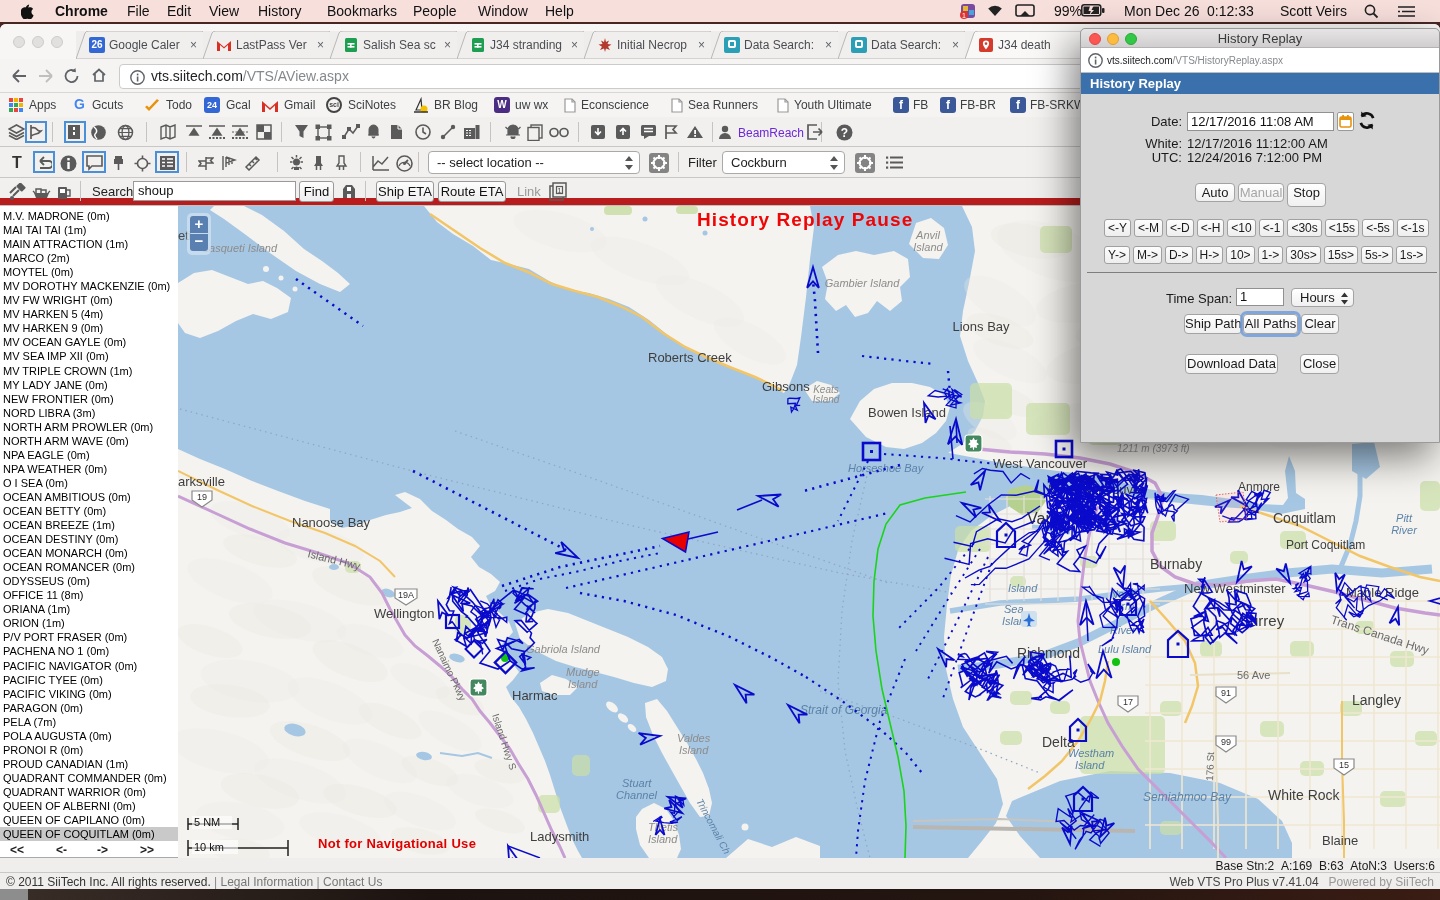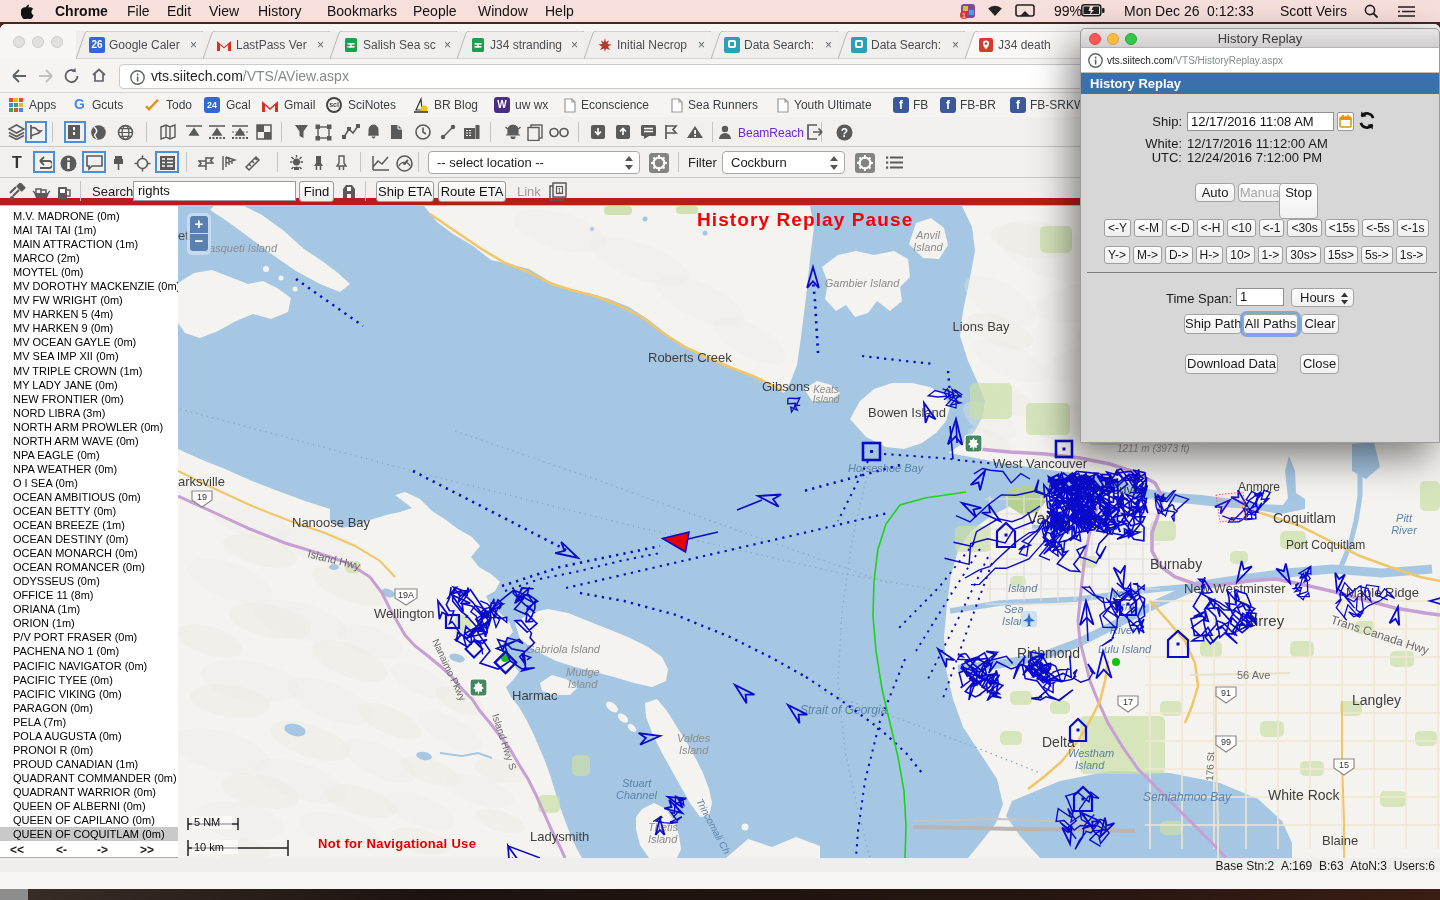--- a/index.html
+++ b/index.html
@@ -14,21 +14,21 @@
 .tabx{position:absolute;top:7px;font-size:12px;color:#5f6368;}
 #urlrow{position:absolute;left:0;top:35px;width:1440px;height:34px;background:#f6f4f3;border-bottom:1px solid #d9d7d5;}
 #urlfield{position:absolute;left:119px;top:5px;width:1313px;height:25px;background:#fff;border:1px solid #cdcbca;border-radius:4px;font-size:14px;color:#202124;line-height:23px;}
 #bmbar{position:absolute;left:0;top:69px;width:1440px;height:25px;background:#f6f4f3;border-bottom:1px solid #e2e0de;font-size:12px;color:#3c4043;}
 .bm{position:absolute;top:5px;white-space:nowrap;}
 .bmi{position:absolute;top:4px;width:16px;height:16px;border-radius:3px;color:#fff;font-size:11px;font-weight:bold;text-align:center;line-height:16px;}
 .tbrow{position:absolute;left:0;width:1440px;background:#f1f0ee;}
 .sep{position:absolute;top:5px;width:1px;height:20px;background:#c6c4c2;}
 .ticon{position:absolute;}
 #sidebar{position:absolute;left:0;top:181px;width:178px;height:652px;background:#fff;border-top:1px solid #c0c0c0;font-size:11px;color:#000;overflow:hidden;}
-.vrow{height:14.05px;line-height:14.05px;padding-left:13px;white-space:nowrap;}
+.vrow{height:14.05px;line-height:14.05px;padding-left:3px;white-space:nowrap;}
 #pager{position:absolute;left:0;top:819px;width:178px;height:14px;background:#fff;font-size:12px;font-weight:bold;color:#222;}
 #mapwrap{position:absolute;left:178px;top:181px;width:1262px;height:652px;border-top:1px solid #c0c0c0;background:#a6c7e3;}
 #status1{position:absolute;left:0;top:833px;width:1440px;height:15px;background:#efeeec;border-top:1px solid #a9a9a9;font-size:12px;color:#1a1a1a;}
 #status2{position:absolute;left:0;top:848px;width:1440px;height:17px;background:#efeeec;border-top:1px solid #c8c8c8;font-size:12px;color:#333;}
 #popup{position:absolute;left:1080px;top:28px;width:360px;height:415px;background:#d7d7d7;border:1px solid #9a9a9a;border-radius:5px 5px 0 0;box-shadow:-8px 14px 38px rgba(0,0,0,.5);}
 #ptitle{position:absolute;left:0;top:0;width:358px;height:19px;background:linear-gradient(#e6e4e4,#d0cece);border-bottom:1px solid #b4b2b2;border-radius:5px 5px 0 0;font-size:13px;color:#3a3a3a;text-align:center;line-height:19px;}
 .plight{position:absolute;top:4px;width:12px;height:12px;border-radius:6px;}
 #purl{position:absolute;left:0;top:19px;width:358px;height:25px;background:#fff;border-bottom:1px solid #bdbdbd;font-size:10px;color:#202124;line-height:25px;}
 #pblue{position:absolute;left:0;top:44px;width:358px;height:21px;background:#3a70ab;color:#fff;font-weight:bold;font-size:13px;line-height:21px;padding-left:9px;}
 .plab{position:absolute;font-size:13px;color:#1a1a1a;text-align:right;}
@@ -484,21 +484,21 @@
         <path d="M4 10 V6 H9 V10 M9 7 H14 V10" fill="none" stroke="#5a5a5a" stroke-width="1.5"></path>
         <path d="M1 8 l2 2 M18 8 l-2 2" stroke="#5a5a5a" stroke-width="1.3"></path>
       </svg>
 <svg class="ticon" style="left:57px;top:5px" width="15" height="17">
         <rect x="1" y="4" width="9" height="12" rx="1" fill="#5a5a5a"></rect>
         <path d="M10 7 h3 v6 h-3" fill="none" stroke="#5a5a5a" stroke-width="1.4"></path>
         <rect x="3" y="6" width="5" height="4" fill="#fff"></rect>
       </svg>
 <div class="sep" style="left:80px;top:3px"></div>
 <span class="abs" style="left:92px;top:6px;font-size:13px;color:#222">Search</span>
-<div class="abs" style="left:133px;top:3px;width:163px;height:20px;background:#fff;border:1px solid #999;font-size:13px;color:#111;line-height:18px;padding-left:4px">rights</div>
+<div class="abs" style="left:133px;top:3px;width:163px;height:20px;background:#fff;border:1px solid #999;font-size:13px;color:#111;line-height:18px;padding-left:4px">shoup</div>
 <div class="abs" style="left:299px;top:3px;width:35px;height:21px;background:linear-gradient(#fdfdfd,#eee);border:1px solid #999;border-radius:3px;font-size:13px;color:#111;text-align:center;line-height:19px">Find</div>
 <svg class="ticon" style="left:341px;top:5px" width="16" height="17">
         <path d="M2 6 L5 2 H11 L14 6 V15 H10 V11 H6 V15 H2 Z" fill="#5a5a5a"></path>
         <rect x="6" y="4" width="4" height="4" fill="#fff"></rect>
       </svg>
 <div class="sep" style="left:365px;top:3px"></div>
 <div class="abs" style="left:376px;top:3px;width:58px;height:21px;white-space:nowrap;background:linear-gradient(#fdfdfd,#eee);border:1px solid #999;border-radius:3px;font-size:13px;color:#111;text-align:center;line-height:19px">Ship ETA</div>
 <div class="abs" style="left:438px;top:3px;width:68px;height:21px;white-space:nowrap;background:linear-gradient(#fdfdfd,#eee);border:1px solid #999;border-radius:3px;font-size:13px;color:#111;text-align:center;line-height:19px">Route ETA</div>
 <span class="abs" style="left:517px;top:6px;font-size:13px;color:#999">Link</span>
 <svg class="ticon" style="left:549px;top:4px" width="19" height="19">
@@ -557,20 +557,24 @@
 <div class="vrow" style="background:#c9c9c9">QUEEN OF COQUITLAM (0m)</div>
 </div>
 <div id="pager">
       <span class="abs" style="left:10px;top:0px">&lt;&lt;</span>
       <span class="abs" style="left:56px;top:0px">&lt;-</span>
       <span class="abs" style="left:97px;top:0px">-&gt;</span>
       <span class="abs" style="left:140px;top:0px">&gt;&gt;</span>
     </div>
     <div id="status1">
       <span class="abs" style="right:5px;top:1px">Base Stn:2&nbsp;&nbsp;A:169&nbsp;&nbsp;B:63&nbsp;&nbsp;AtoN:3&nbsp;&nbsp;Users:6</span>
+    </div>
+    <div id="status2">
+      <span class="abs" style="left:6px;top:2px">© 2011 SiiTech Inc. All rights reserved. <span style="color:#888">| <span style="color:#777">Legal Information</span> | <span style="color:#777">Contact Us</span></span></span>
+      <span class="abs" style="right:6px;top:2px;color:#444">Web VTS Pro Plus v7.41.04&nbsp;&nbsp;&nbsp;<span style="color:#999">Powered by SiiTech</span></span>
     </div>
     <div id="mapwrap">
       <svg width="1262" height="652" viewBox="178 205 1262 652" style="position:absolute;left:0;top:0">
 <rect x="178" y="205" width="1262" height="652" fill="#a6c7e3"></rect>
 <polygon points="214,205 244,205 262,214 284,230 304,248 322,260 338,272 350,283 340,291 320,283 296,270 270,252 246,234 224,218 210,209" fill="#f5f3ef"></polygon>
 <polygon points="178,282 194,272 212,269 230,276 248,283 263,280 277,287 291,297 288,311 271,318 253,313 236,320 218,330 200,337 185,332 178,322" fill="#f5f3ef"></polygon>
 <circle cx="266" cy="268" r="3" fill="#f5f3ef"></circle>
         <circle cx="281" cy="277" r="2.5" fill="#f5f3ef"></circle>
         <circle cx="295" cy="288" r="2.5" fill="#f5f3ef"></circle>
 <polygon points="424,205 810,205 814,226 810,258 806,296 801,336 797,364 790,382 784,392 772,386 756,377 736,369 713,359 691,349 669,335 649,319 629,306 609,298 589,292 569,289 549,280 529,268 509,263 491,259 473,245 453,233 437,221" fill="#f5f3ef"></polygon>
@@ -981,21 +985,21 @@
 <div class="plight" style="left:44px;background:#33c748;border:1px solid #27aa35"></div>
 <div id="purl">
       <svg class="abs" style="left:7px;top:5px" width="15" height="15">
         <circle cx="7.5" cy="7.5" r="6.7" fill="none" stroke="#5f6368" stroke-width="1.4"></circle>
         <rect x="6.8" y="6.5" width="1.6" height="5" fill="#5f6368"></rect>
         <rect x="6.8" y="3.6" width="1.6" height="1.8" fill="#5f6368"></rect>
       </svg>
       <span style="position:absolute;left:26px">vts.siitech.com<span style="color:#85898d">/VTS/HistoryReplay.aspx</span></span>
     </div>
 <div id="pblue">History Replay</div>
-<div class="plab" style="left:31px;top:85px;width:70px">Ship:</div>
+<div class="plab" style="left:31px;top:85px;width:70px">Date:</div>
 <div class="pin" style="left:106px;top:83px;width:147px;height:19px;line-height:17px">12/17/2016 11:08 AM</div>
 <div class="abs" style="left:256px;top:83px;width:17px;height:19px;background:#fff;border:1px solid #999;border-radius:2px">
       <svg width="13" height="13" style="position:absolute;left:1px;top:2px">
         <rect x="1" y="2" width="11" height="10" rx="1.5" fill="none" stroke="#e8930c" stroke-width="1.6"></rect>
         <rect x="1" y="2" width="11" height="3" fill="#e8930c"></rect>
         <rect x="3.2" y="0" width="1.8" height="3" fill="#e8930c"></rect>
         <rect x="8" y="0" width="1.8" height="3" fill="#e8930c"></rect>
       </svg>
     </div>
 <svg class="abs" style="left:276px;top:81px" width="20" height="21" viewBox="0 0 20 21">
@@ -1003,21 +1007,21 @@
       <path d="M4.2 1.6 L4.4 7.2 L9.6 6.2 Z" fill="#111"></path>
       <path d="M3.8 12.8 A6.6 6.6 0 0 0 15.4 15.0" fill="none" stroke="#111" stroke-width="2.6"></path>
       <path d="M15.8 19.4 L15.6 13.8 L10.4 14.8 Z" fill="#111"></path>
     </svg>
 <div class="plab" style="left:31px;top:107px;width:70px">White:</div>
 <div class="pval" style="left:106px;top:107px">12/17/2016 11:12:00 AM</div>
 <div class="plab" style="left:31px;top:121px;width:70px">UTC:</div>
 <div class="pval" style="left:106px;top:121px">12/24/2016 7:12:00 PM</div>
 <div class="pbtn" style="left:114px;top:154px;width:40px;height:19px;line-height:17px">Auto</div>
 <div class="pbtn" style="left:157px;top:154px;width:46px;height:19px;line-height:17px;color:#a6a6a6">Manual</div>
-<div class="pbtn" style="left:198px;top:154px;width:39px;height:36px;line-height:17px">Stop</div>
+<div class="pbtn" style="left:206px;top:154px;width:39px;height:24px;line-height:17px">Stop</div>
 <div class="abs" style="left:23px;top:189px;width:330px;white-space:nowrap"><span class="sbtn">&lt;-Y</span><span class="sbtn">&lt;-M</span><span class="sbtn">&lt;-D</span><span class="sbtn">&lt;-H</span><span class="sbtn">&lt;10</span><span class="sbtn">&lt;-1</span><span class="sbtn">&lt;30s</span><span class="sbtn">&lt;15s</span><span class="sbtn">&lt;-5s</span><span class="sbtn">&lt;-1s</span></div>
 <div class="abs" style="left:23px;top:216px;width:330px;white-space:nowrap"><span class="sbtn">Y-&gt;</span><span class="sbtn">M-&gt;</span><span class="sbtn">D-&gt;</span><span class="sbtn">H-&gt;</span><span class="sbtn">10&gt;</span><span class="sbtn">1-&gt;</span><span class="sbtn">30s&gt;</span><span class="sbtn">15s&gt;</span><span class="sbtn">5s-&gt;</span><span class="sbtn">1s-&gt;</span></div>
 <div class="abs" style="left:6px;top:243px;width:350px;height:1px;background:#7e7e7e"></div>
 <div class="plab" style="left:71px;top:262px;width:80px">Time Span:</div>
 <div class="pin" style="left:155px;top:259px;width:48px;height:18px;line-height:16px">1</div>
 <div class="pbtn" style="left:210px;top:259px;width:63px;height:19px;line-height:17px;text-align:left;padding-left:8px">Hours<svg class="abs" style="right:4px;top:3px" width="9" height="13">
         <path d="M4.5 0.5 L8 5 H1 Z M4.5 12.5 L1 8 H8 Z" fill="#333"></path>
       </svg></div>
 <div class="pbtn" style="left:103px;top:285px;width:58px;height:20px;line-height:18px">Ship Path</div>
 <div class="pbtn" style="left:162px;top:285px;width:55px;height:20px;line-height:18px;box-shadow:0 0 0 3px rgba(100,150,220,0.75)">All Paths</div>

